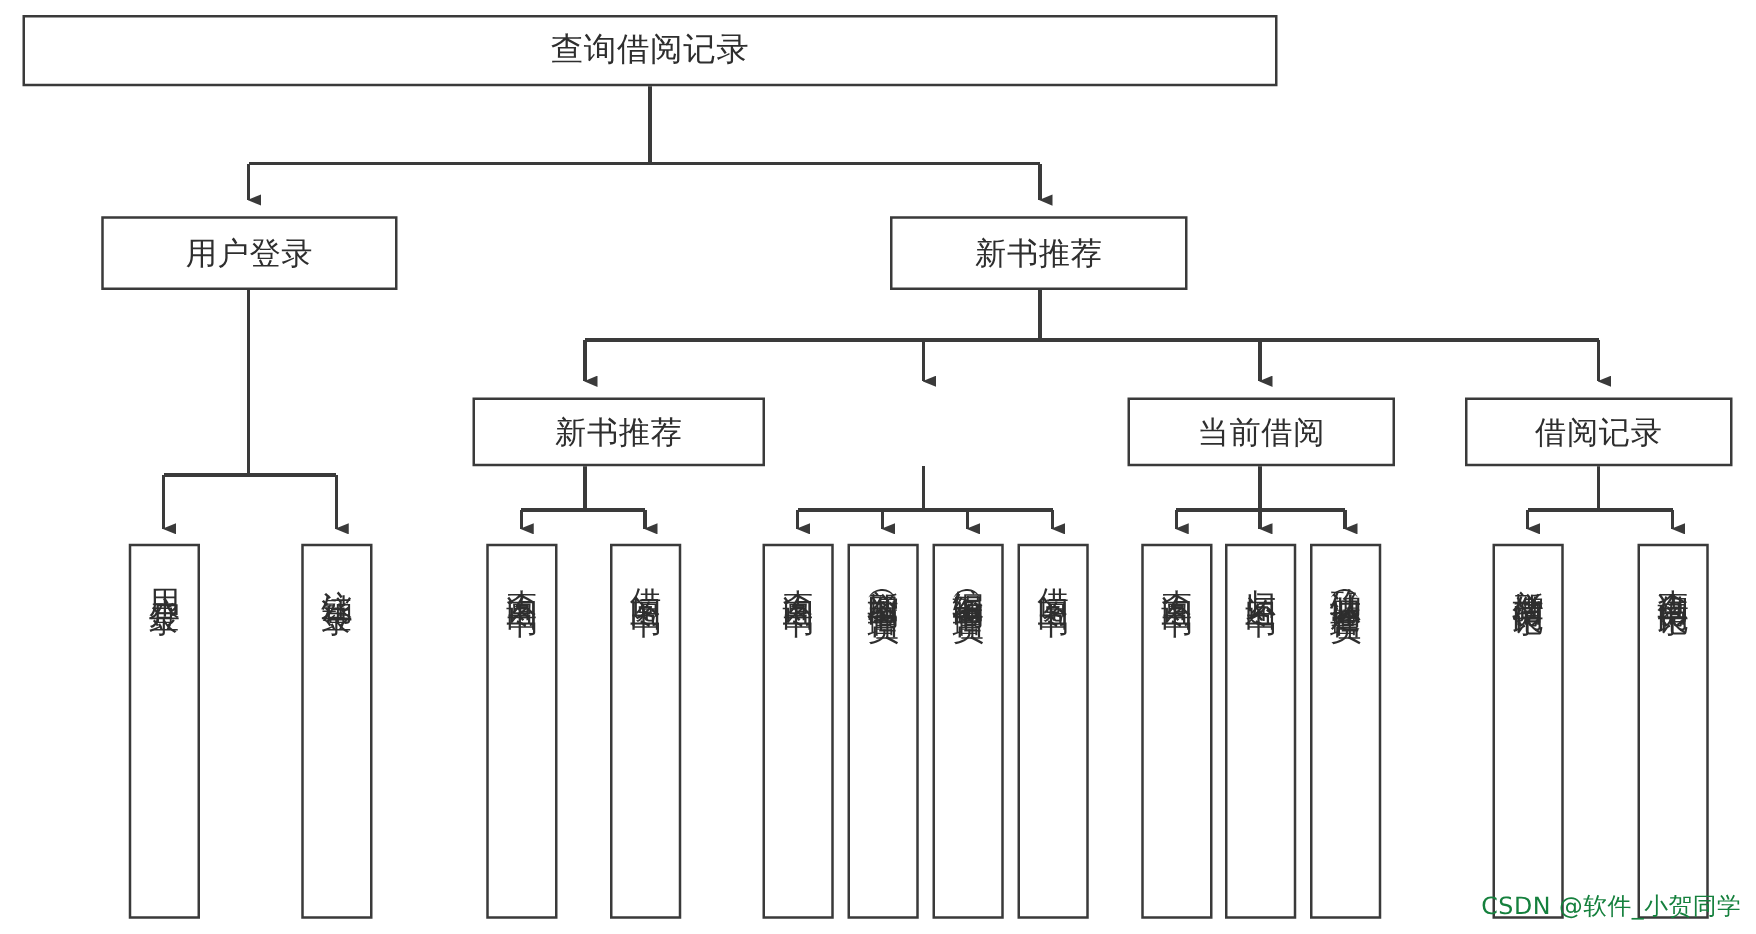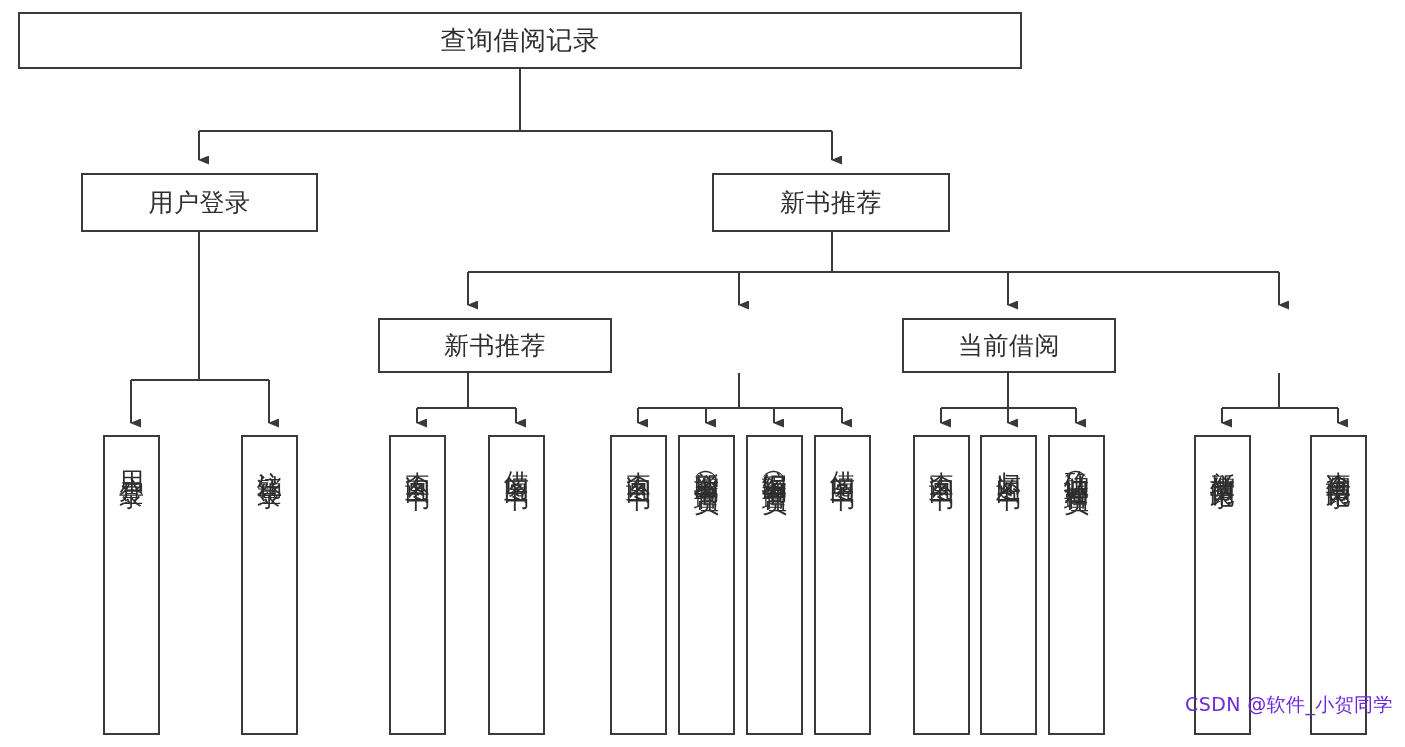--- a/index.html
+++ b/index.html
@@ -64,23 +64,23 @@
     letter-spacing: 5px;
     height: auto;
     max-height: 100%;
   }
   .node.vert.tall .node-label {
     letter-spacing: 3px;
   }
   .watermark {
     position: absolute;
     left: 1185px;
-    top: 692px;
+    top: 712px;
     font-size: 19px;
-    color: #6d28d9;
+    color: #15803d;
     white-space: nowrap;
     letter-spacing: 0.4px;
     font-family: "DejaVu Sans", "Liberation Sans", sans-serif;
   }
 </style>
 </head>
 <body>
 
 <div id="diagram-root">
 
@@ -148,20 +148,23 @@
 
   <div class="node horiz" style="left:378px; top:318px; width:234px; height:55px;">
     <span class="node-label">新书推荐</span>
   </div>
 
 
   <div class="node horiz" style="left:902px; top:318px; width:214px; height:55px;">
     <span class="node-label">当前借阅</span>
   </div>
 
+  <div class="node horiz" style="left:1172px; top:318px; width:214px; height:55px;">
+    <span class="node-label">借阅记录</span>
+  </div>
 
   <div class="node vert" style="left:103px; top:435px; width:57px; height:300px;">
     <span class="node-label">用户登录</span>
   </div>
 
   <div class="node vert" style="left:241px; top:435px; width:57px; height:300px;">
     <span class="node-label">注销登录</span>
   </div>
 
   <div class="node vert" style="left:389px; top:435px; width:57px; height:300px;">

